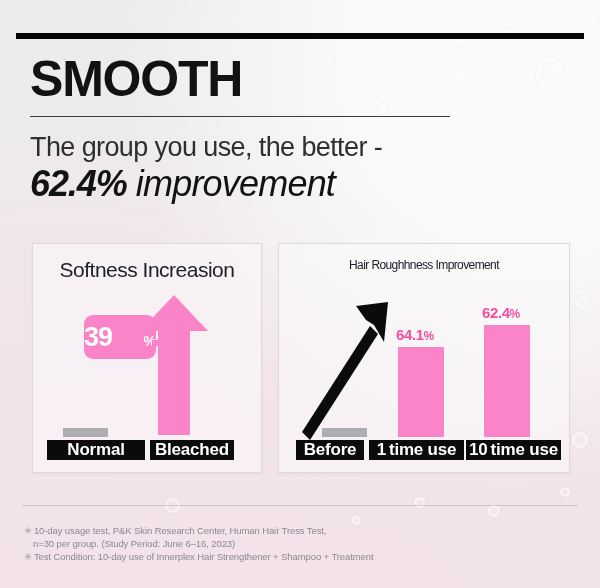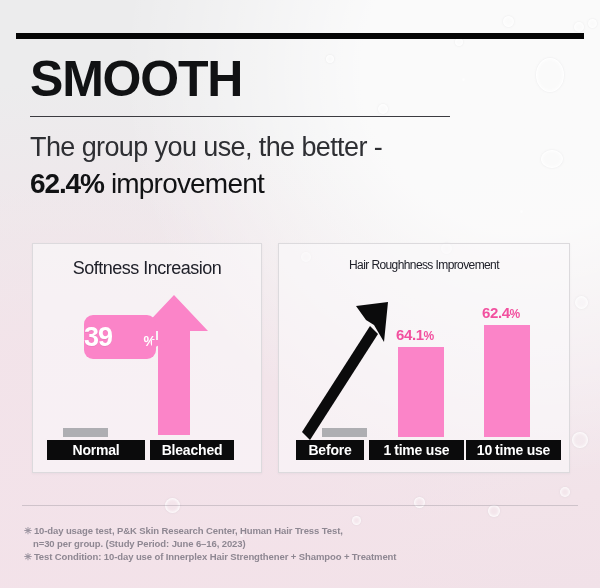--- a/index.html
+++ b/index.html
@@ -29,45 +29,45 @@
     font-size:50px;line-height:54px;font-weight:700;letter-spacing:-1.2px;
     color:#111214;font-family:"Liberation Sans", sans-serif;
   }
   .rule-thin{position:absolute;left:30px;top:116px;width:420px;height:1px;background:#3b3b40;}
   .sub1{
     position:absolute;left:30px;top:130px;
     font-size:27px;line-height:34px;font-weight:300;letter-spacing:-.6px;color:#2e2f33;
   }
   .sub2{
     position:absolute;left:30px;top:165px;
-    font-size:28px;line-height:38px;letter-spacing:-.8px;color:#111214;font-weight:300;
+    font-size:36px;line-height:38px;letter-spacing:-.8px;color:#111214;font-weight:300;font-style:italic;
   }
   .sub2 b{font-weight:700;letter-spacing:-1.1px;}
 
   
   .card{
     position:absolute;top:243px;
     background:rgba(250,249,250,.62);
     border:1px solid #dcdadd;
     box-shadow:0 1px 2px rgba(120,115,125,.07);
   }
   #card-left{left:32px;width:228px;height:228px;}
   #card-right{left:278px;width:290px;height:228px;}
 
   .card-title{
     position:absolute;left:0;right:0;top:14px;text-align:center;
-    font-size:18px;font-weight:400;letter-spacing:-.5px;color:#20212a;
+    font-size:21px;font-weight:400;letter-spacing:-.5px;color:#20212a;
   }
   #card-right .card-title{font-size:12px;letter-spacing:-.6px;}
 
   
   .chip{
     position:absolute;height:20px;background:#0b0b0c;color:#fff;
     display:flex;align-items:center;justify-content:center;
-    font-size:14px;font-weight:600;letter-spacing:-.2px;
+    font-size:17px;font-weight:600;letter-spacing:-.2px;
   }
   .chip .lt{font-weight:700;margin-left:3px;}
   .chip .bd{font-weight:700;}
 
   
   .graybar{position:absolute;background:#aeaeb2;}
 
   
   .pinkbar{position:absolute;background:#fb84c8;}
 
@@ -91,21 +91,21 @@
 
   
   #arrow-diag{position:absolute;left:300px;top:300px;width:90px;height:140px;}
 
   
   .rule-foot{position:absolute;left:22px;top:505px;width:556px;height:1px;background:rgba(140,135,145,.35);}
   .foot{
     position:absolute;left:24px;top:524px;width:560px;
     font-size:9.5px;line-height:13.2px;color:#8e8792;letter-spacing:-.1px;
   }
-  .foot .ln{white-space:nowrap;font-weight:bold;}
+  .foot .ln{white-space:nowrap;}
   .foot .ln.ind{padding-left:9px;}
   .star{color:#9b94a0;margin-right:2px;}
 </style>
 </head>
 <body>
 
 <div id="stage">
 
   <div class="bub" style="left:536px;top:58px;width:26px;height:32px;"></div>
   <div class="bub" style="left:541px;top:150px;width:20px;height:16px;"></div>

